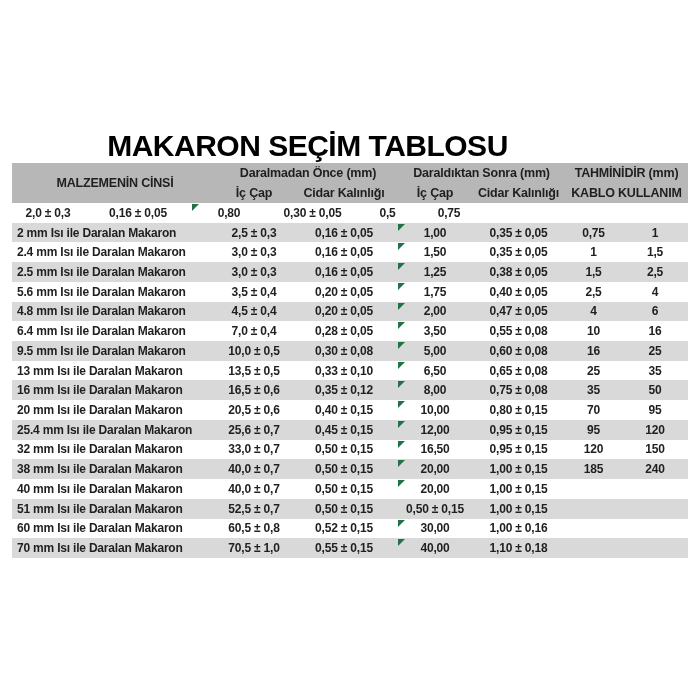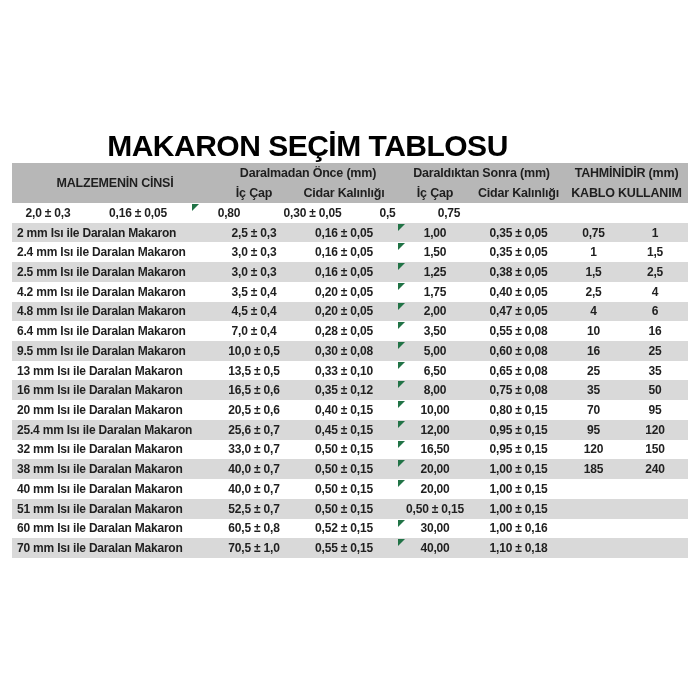--- a/index.html
+++ b/index.html
@@ -209,21 +209,21 @@
     <div class="cell c6">
             <span>1,5</span>
           </div>
     <div class="cell c7">
             <span>2,5</span>
           </div>
   </div>
 
   <div class="row">
     <div class="cell c1">
-            <span>4.2 mm Isı ile Daralan Makaron</span>
+            <span>5.6 mm Isı ile Daralan Makaron</span>
           </div>
     <div class="cell c2">
             <span>3,5 ± 0,4</span>
           </div>
     <div class="cell c3">
             <span>0,20 ± 0,05</span>
           </div>
     <div class="cell c4">
             <span class="flag"></span>
             <span>1,75</span>

